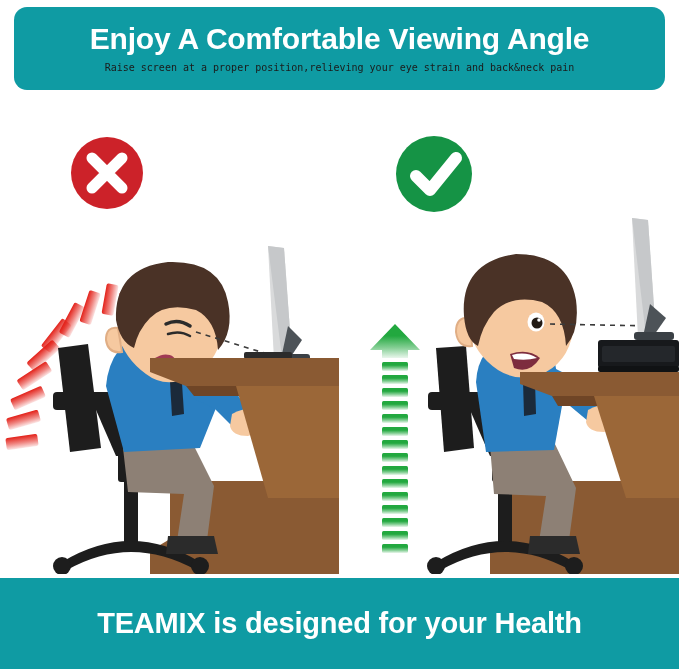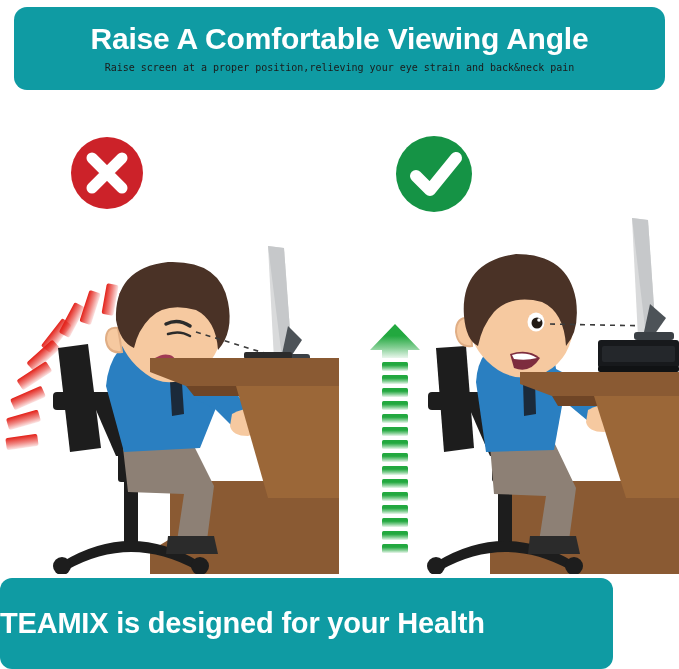--- a/index.html
+++ b/index.html
@@ -24,22 +24,22 @@
     white-space:nowrap;
   }
   .header-subtitle{
     color:#1b1b1b;font-family:"DejaVu Sans Mono","Liberation Mono",monospace;
     font-size:10px;font-weight:500;line-height:16px;margin:4px 0 0 0;
     text-align:center;white-space:nowrap;letter-spacing:0px;
   }
 
   
   .footer-banner{
-    position:absolute;left:0px;top:578px;width:613px;height:91px;
-    background:#0f9ba3;display:flex;align-items:center;justify-content:flex-start;border-radius:12px;
+    position:absolute;left:0px;top:578px;width:679px;height:91px;
+    background:#0f9ba3;display:flex;align-items:center;justify-content:center;
   }
   .footer-text{
     color:#ffffff;font-size:29px;font-weight:bold;letter-spacing:-0.2px;
     white-space:nowrap;text-align:center;
   }
 
   
   .stage{position:absolute;left:0;top:96px;width:679px;height:478px;background:#fff;}
   .panel{position:absolute;top:0;width:339px;height:478px;}
   .panel-left{left:0;}
@@ -49,21 +49,21 @@
   .divider{
     position:absolute;left:0;top:574px;width:679px;height:2px;background:#ffffff;
   }
 </style>
 </head>
 <body>
 
 <div class="page">
 
   <div class="header-banner">
-    <div class="header-title">Raise A Comfortable Viewing Angle</div>
+    <div class="header-title">Enjoy A Comfortable Viewing Angle</div>
     <div class="header-subtitle">Raise screen at a proper position,relieving your eye strain and back&amp;neck pain</div>
   </div>
 
   <div class="stage">
 
     <div class="panel panel-left">
       <svg width="339" height="478" viewBox="0 0 339 478" xmlns="http://www.w3.org/2000/svg">
         <defs>
           <linearGradient id="redFade" x1="0" y1="1" x2="0" y2="0">
             <stop offset="0%" stop-color="#e32119" stop-opacity="0.12"></stop>

